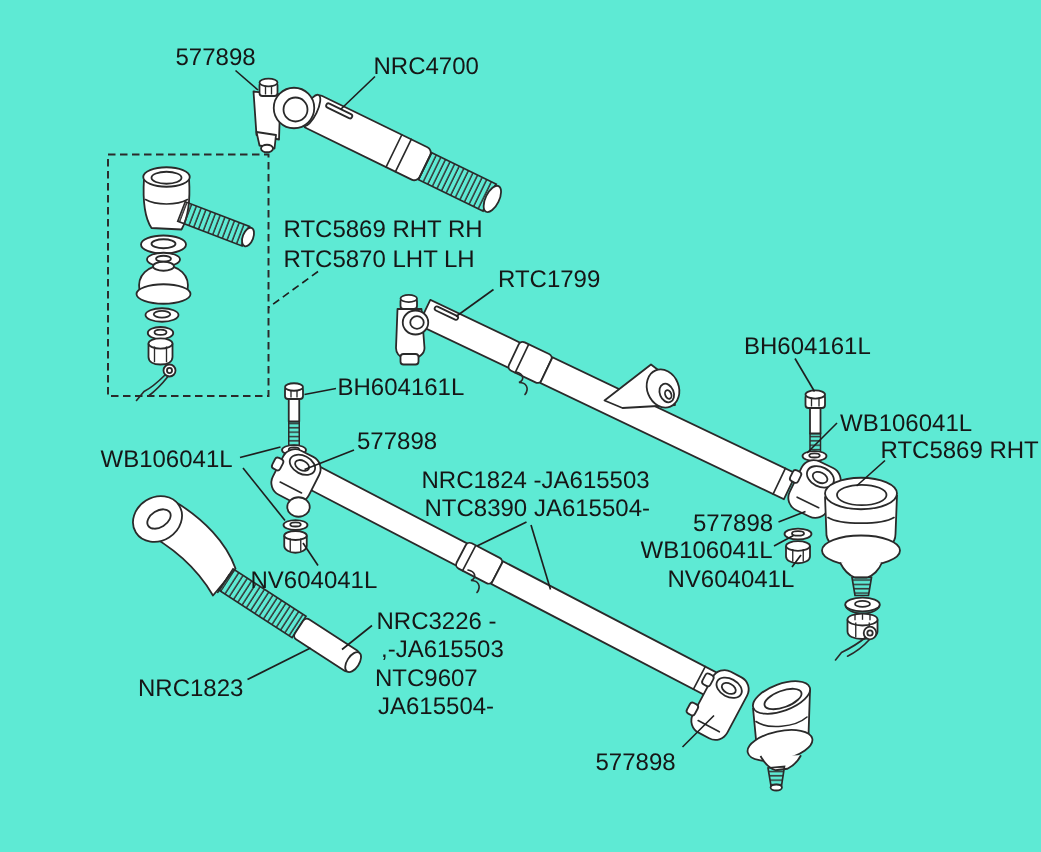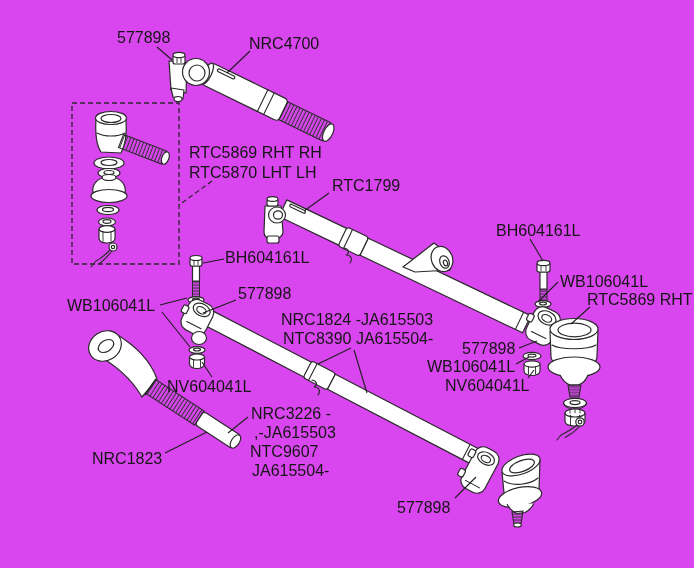--- a/index.html
+++ b/index.html
@@ -1,17 +1,17 @@
 <!DOCTYPE html>
 <html><head>
 <meta charset="utf-8">
 <style>
   html,body { margin:0; padding:0; background:#ffffff; }
   body { width:694px; height:568px; overflow:hidden; }
-  .stage { position:relative; width:694px; height:568px; background:#d946ef; }
+  .stage { position:relative; width:694px; height:568px; background:#5eead4; }
   svg { display:block; }
   .wh { fill:#ffffff; stroke:#2a2a2a; stroke-width:1.2; stroke-linejoin:round; }
   .ln { fill:none; stroke:#2a2a2a; stroke-width:1.1; stroke-linecap:round; }
   .ld { stroke:#1e1e1e; stroke-width:1.1; }
   .ld-dash { stroke-dasharray:5 3; }
   .box { fill:none; stroke:#2a2a2a; stroke-width:1.3; stroke-dasharray:5 3; }
   .thin { fill:none; stroke:#2a2a2a; stroke-width:0.9; }
   text.lbl { font-family:"Liberation Sans", sans-serif; font-size:16px; fill:#161616; }
 </style>
 </head>

